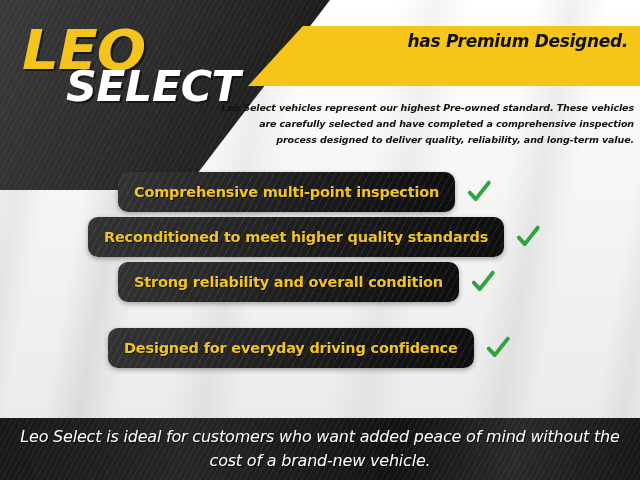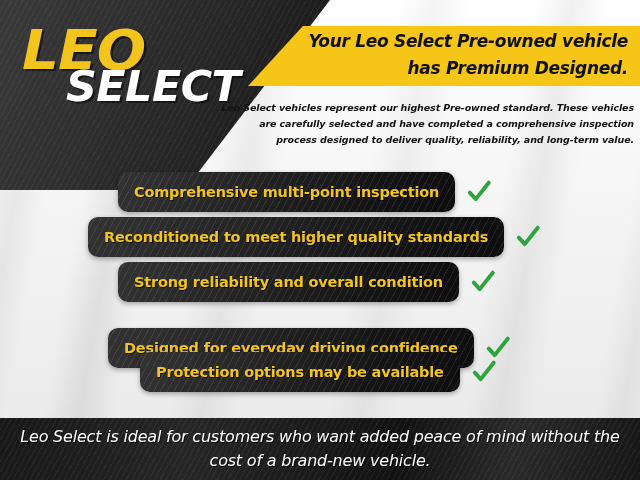--- a/index.html
+++ b/index.html
@@ -241,21 +241,20 @@
 
   <div class="header-dark"></div>
 
   <div class="logo">
     <div class="logo-leo">LEO</div>
     <div class="logo-select">SELECT</div>
   </div>
 
   <div class="heading-banner"></div>
   <div class="heading-text">
-    <div>Your Leo Select Pre-owned vehicle</div>
     <div>has Premium Designed.</div>
   </div>
 
   <p class="intro">Leo Select vehicles represent our highest Pre-owned standard. These vehicles are carefully selected and have completed a comprehensive inspection process designed to deliver quality, reliability, and long-term value.</p>
 
   <div class="features">
 
     <div class="feature-row" style="left:118px; top:0px;">
       <div class="pill">
         <span class="pill-label">Comprehensive multi-point inspection</span>
@@ -293,30 +292,20 @@
       <div class="pill">
         <span class="pill-label">Designed for everyday driving confidence</span>
       </div>
       <span class="check">
         <svg viewBox="0 0 24 24" width="26" height="26">
             <path d="M3.5 12.6 L9 18.6 L21 3.4" fill="none" stroke="#2FA33E" stroke-width="3.6" stroke-linecap="round" stroke-linejoin="round"></path>
           </svg>
       </span>
     </div>
 
-    <div class="feature-row" style="left:140px; top:180px;">
-      <div class="pill">
-        <span class="pill-label">Protection options may be available</span>
-      </div>
-      <span class="check">
-        <svg viewBox="0 0 24 24" width="26" height="26">
-            <path d="M3.5 12.6 L9 18.6 L21 3.4" fill="none" stroke="#2FA33E" stroke-width="3.6" stroke-linecap="round" stroke-linejoin="round"></path>
-          </svg>
-      </span>
-    </div>
 
   </div>
 
   <div class="footer-dark">
     <div class="footer-text">Leo Select is ideal for customers who want added peace of mind without the cost of a brand-new vehicle.</div>
   </div>
 
 </div>
 
 </body></html>

